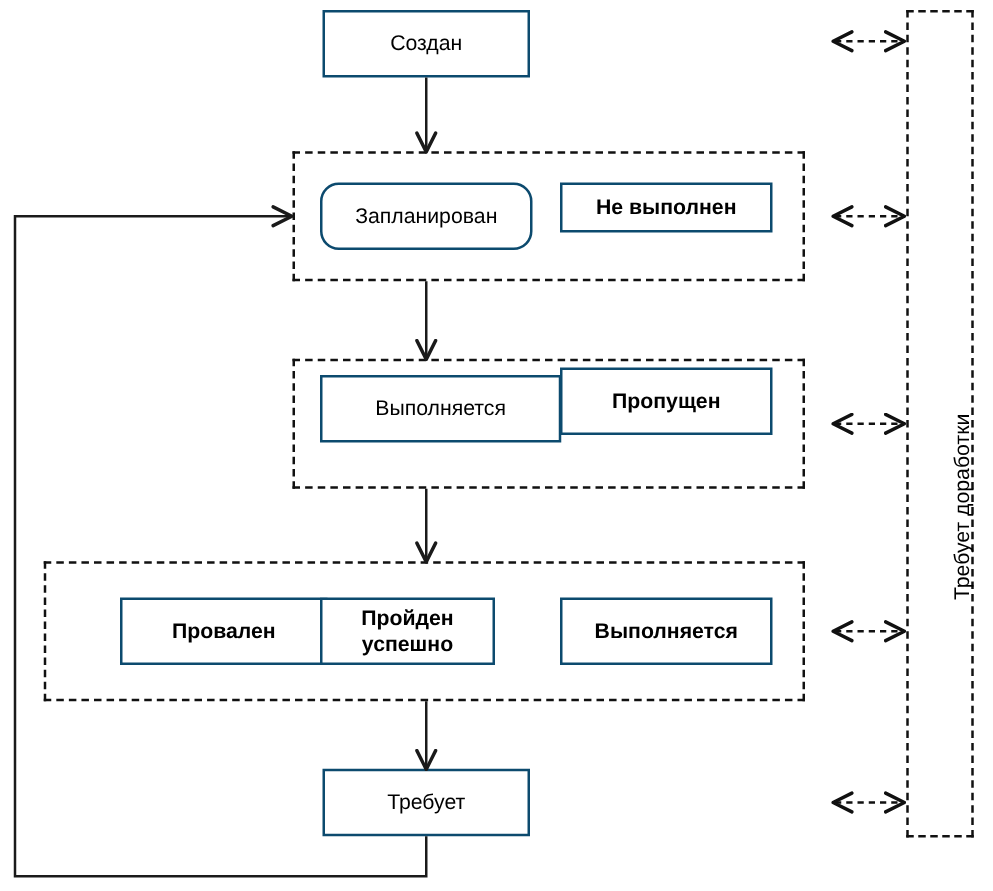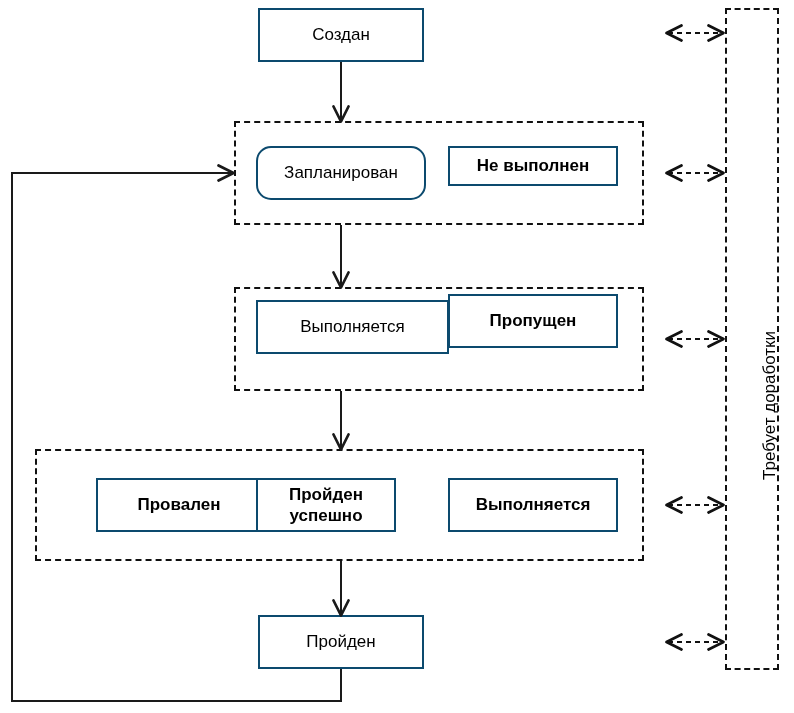--- a/index.html
+++ b/index.html
@@ -89,21 +89,21 @@
   <div class="state-box" style="left:256px; top:300px; width:193px; height:54px;">Выполняется</div>
 
   <div class="state-box bold" style="left:448px; top:294px; width:170px; height:54px;">Пропущен</div>
 
   <div class="state-box bold" style="left:63px; top:478px; width:166px; height:54px;margin-left:33px;">Провален</div>
 
   <div class="state-box bold" style="left:256px; top:478px; width:140px; height:54px;">Пройден успешно</div>
 
   <div class="state-box bold" style="left:448px; top:478px; width:170px; height:54px;">Выполняется</div>
 
-  <div class="state-box" style="left:258px; top:615px; width:166px; height:54px;">Пройден</div>
+  <div class="state-box" style="left:258px; top:615px; width:166px; height:54px;">Требует</div>
 
   <svg id="wires" viewBox="0 0 794 713">
     <defs>
       <marker id="arrowSolid" viewBox="0 0 12 12" refX="10" refY="6" markerWidth="9" markerHeight="9" orient="auto-start-reverse">
         <path d="M 1 1 L 11 6 L 1 11" fill="none" stroke="#1a1a1a" stroke-width="1.8" stroke-linecap="round" stroke-linejoin="round"></path>
       </marker>
       <marker id="arrowDashStart" viewBox="0 0 12 12" refX="10" refY="6" markerWidth="9" markerHeight="9" orient="auto-start-reverse">
         <path d="M 1 1 L 11 6 L 1 11" fill="none" stroke="#111111" stroke-width="1.8" stroke-linecap="round" stroke-linejoin="round"></path>
       </marker>
       <marker id="arrowDashEnd" viewBox="0 0 12 12" refX="10" refY="6" markerWidth="9" markerHeight="9" orient="auto">

